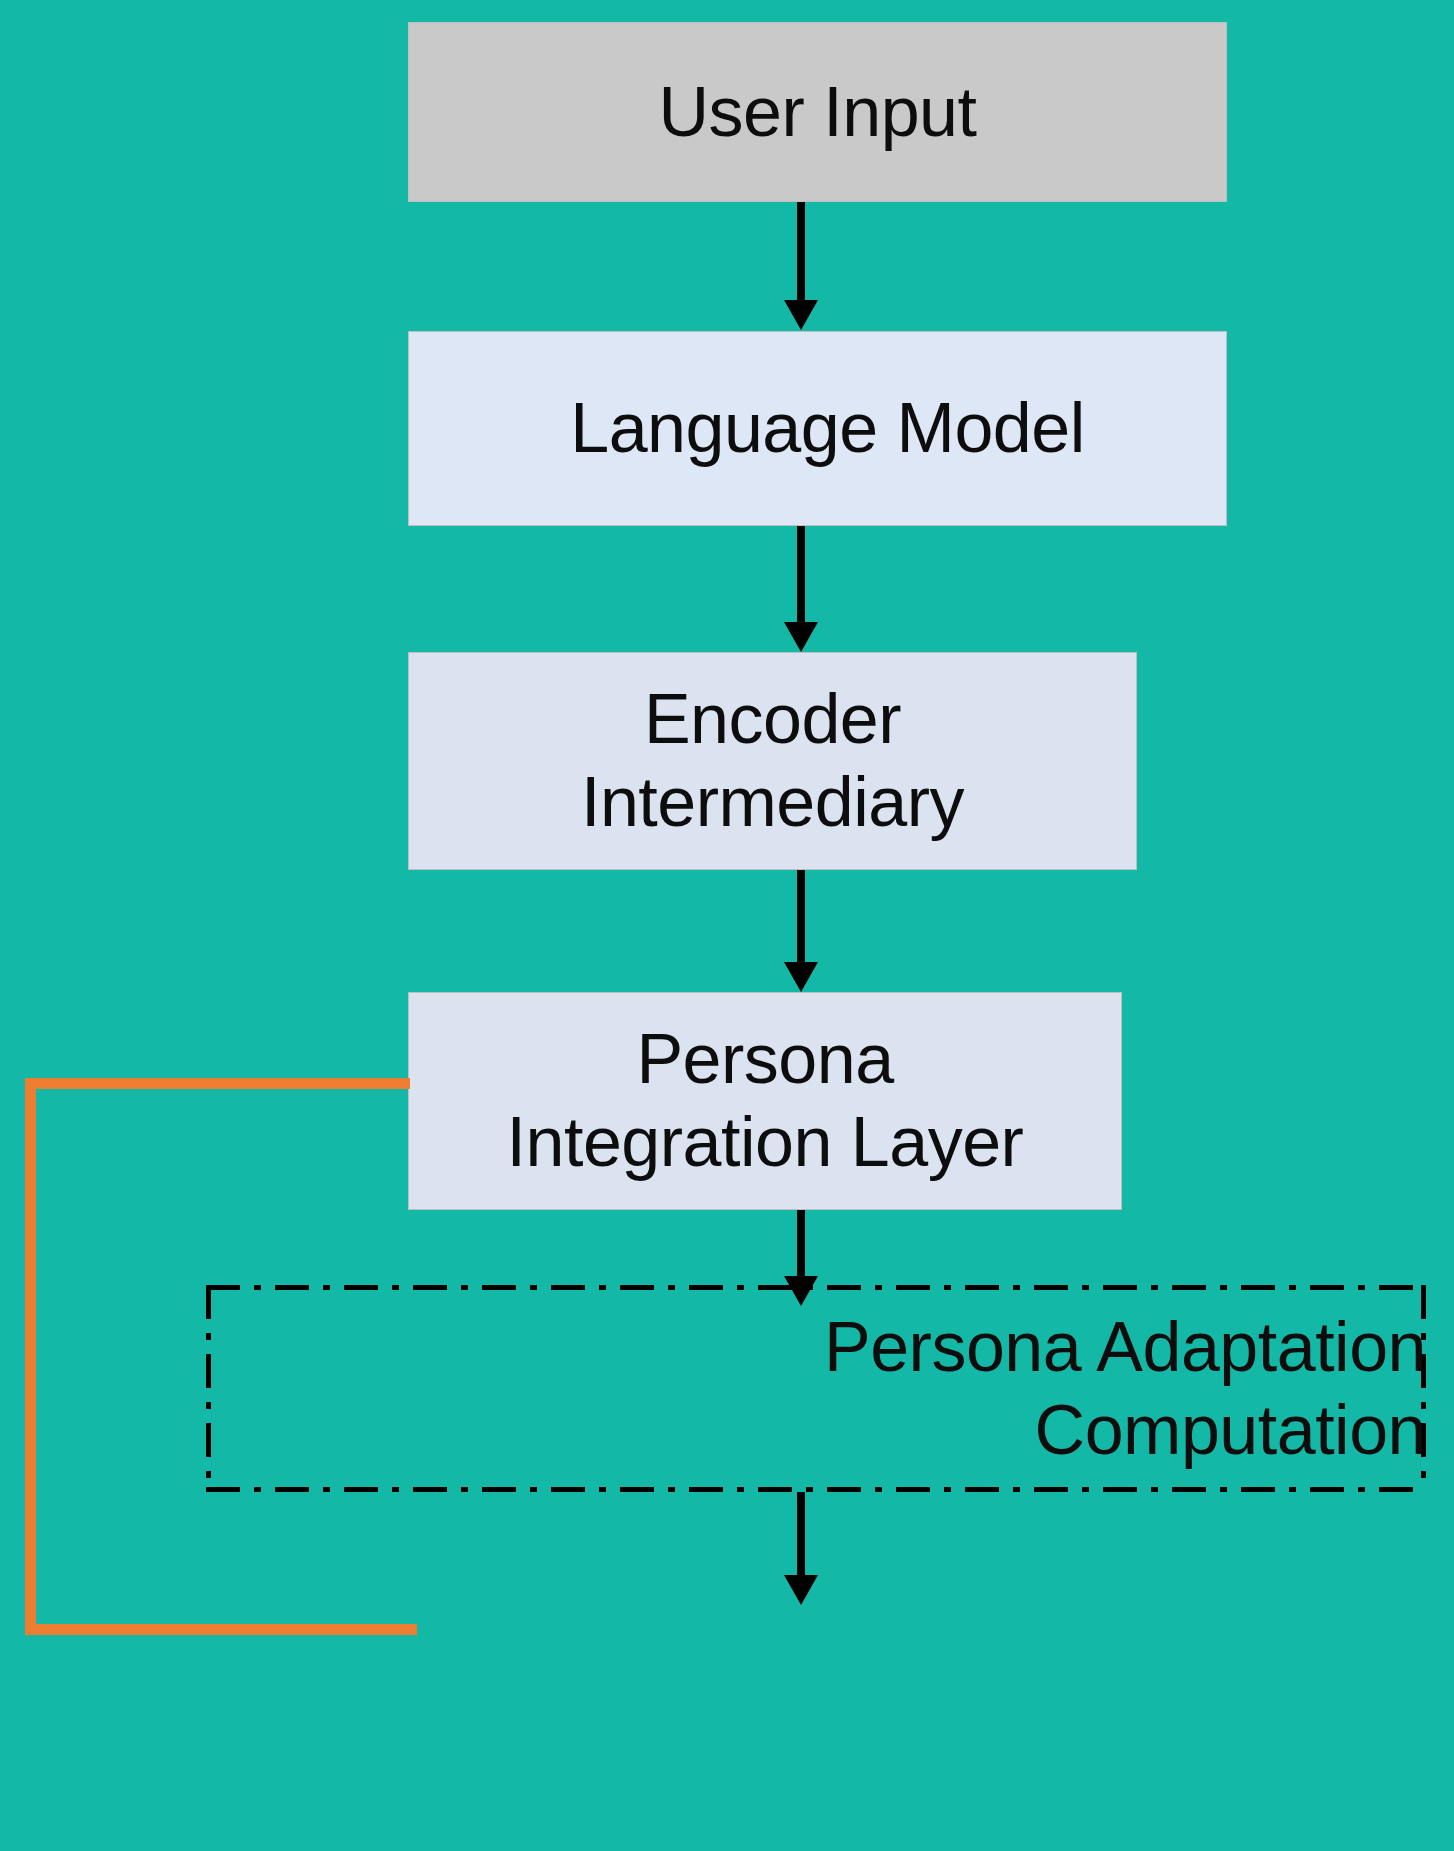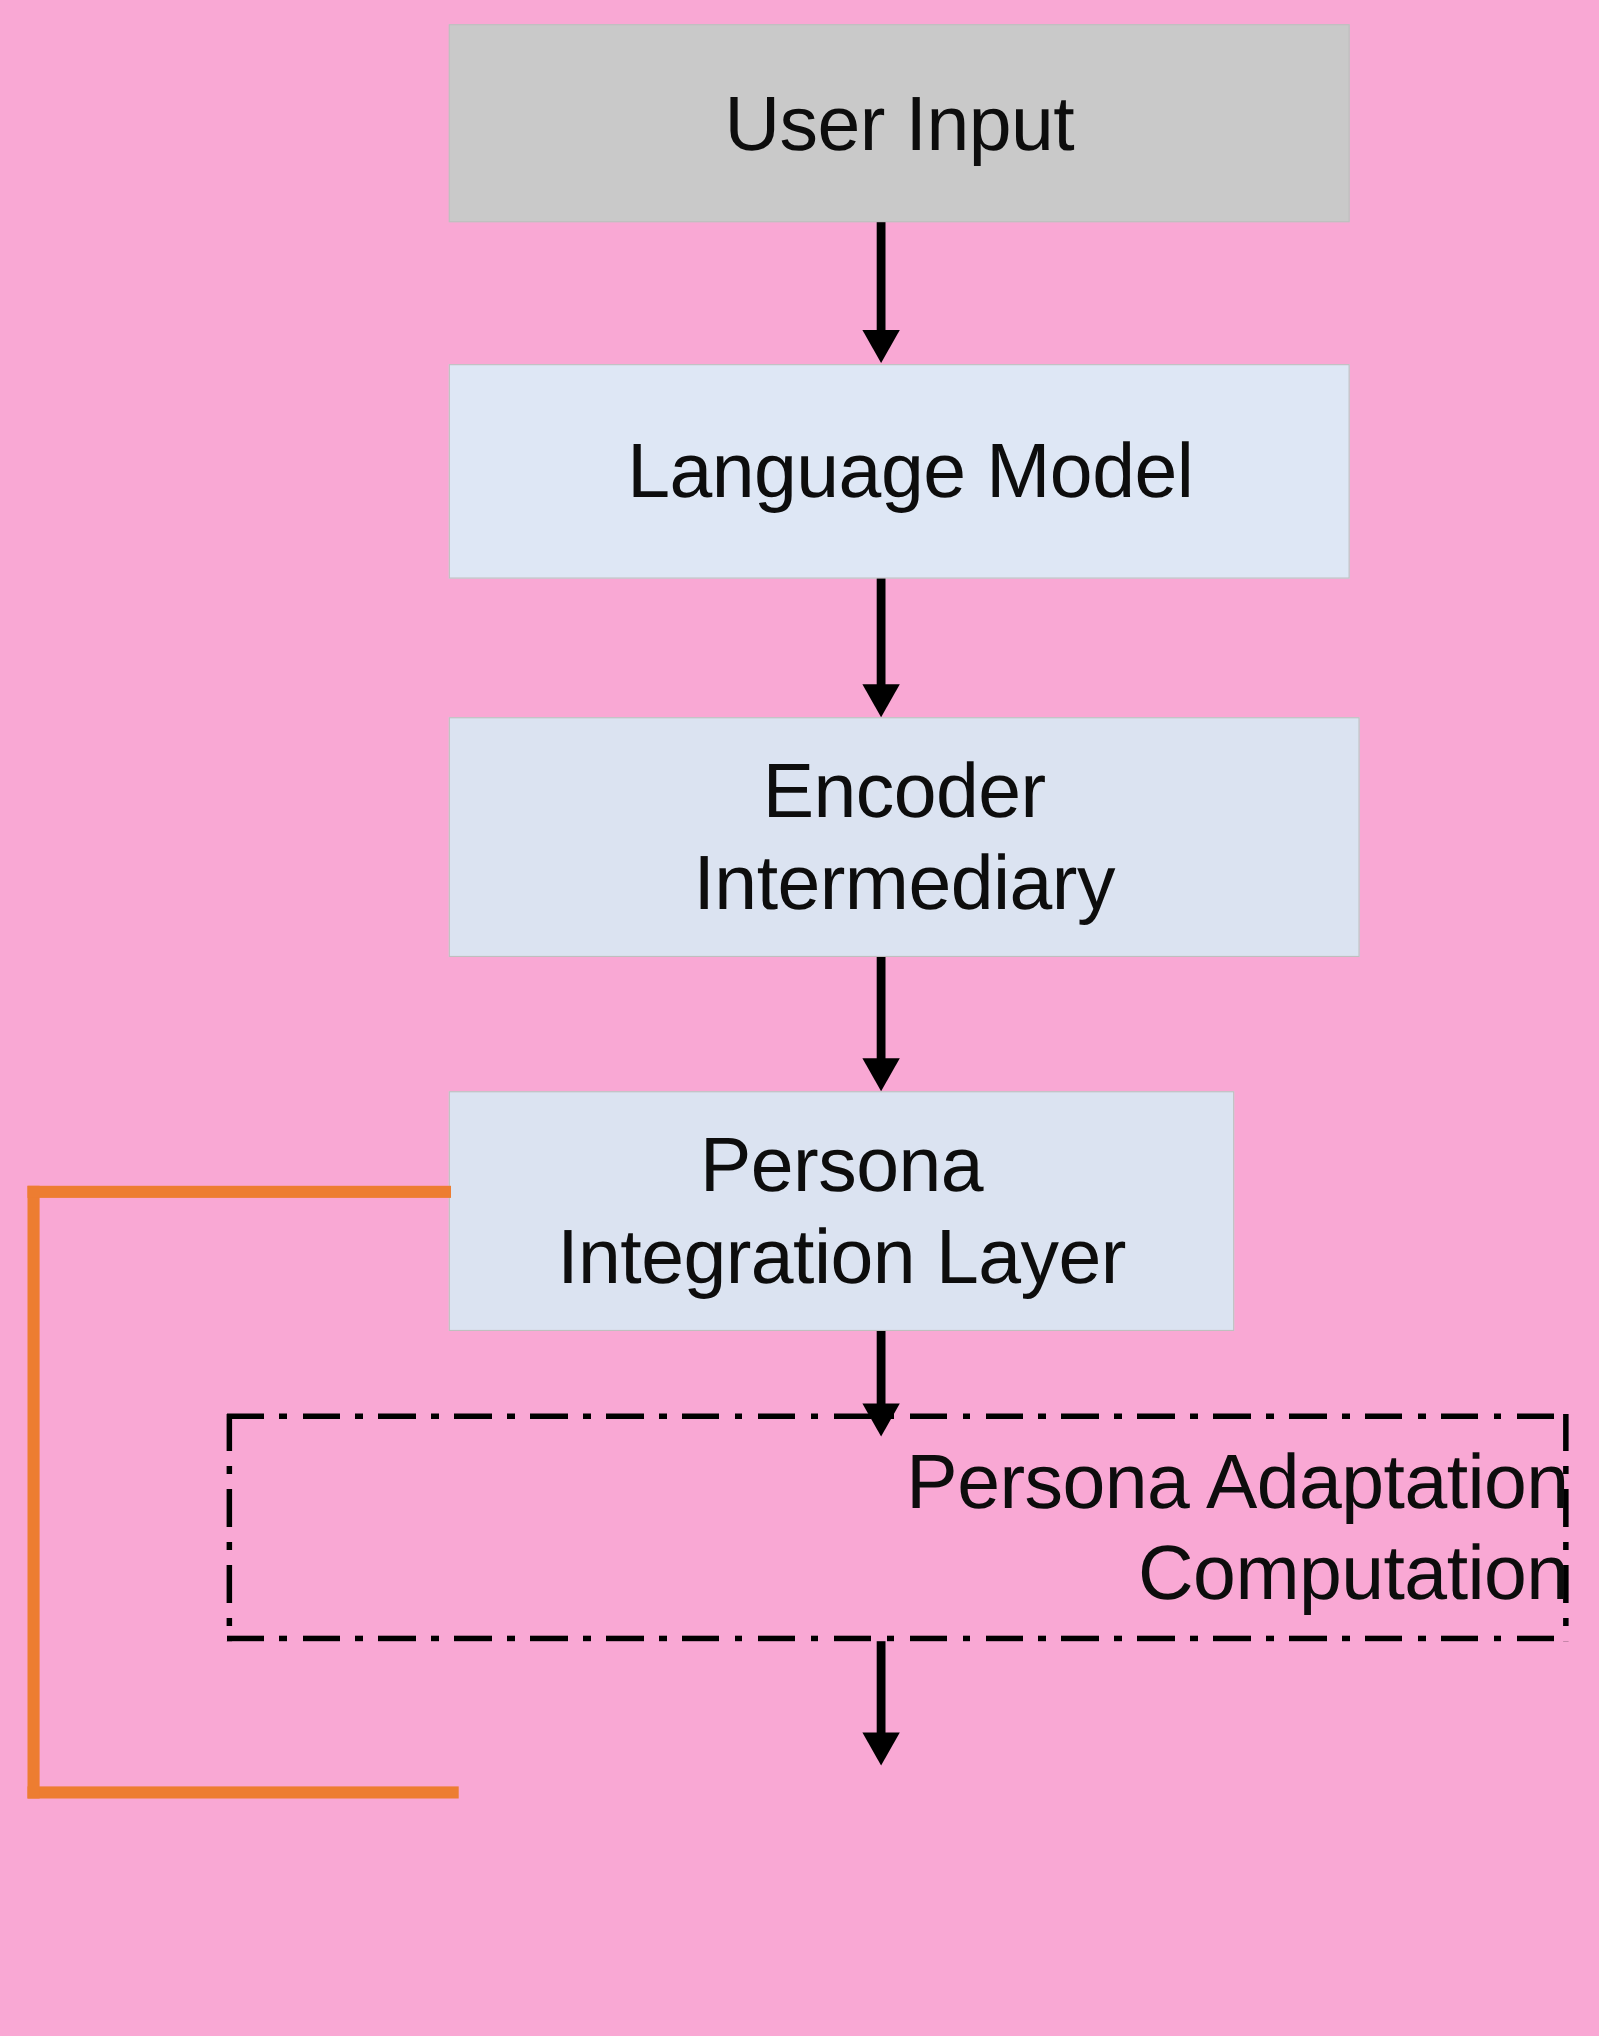--- a/index.html
+++ b/index.html
@@ -7,21 +7,21 @@
     padding: 0;
     background: #ffffff;
   }
   body {
     font-family: "Liberation Sans", sans-serif;
   }
   #canvas {
     position: relative;
     width: 1454px;
     height: 1851px;
-    background: #f9a8d4;
+    background: #14b8a6;
     overflow: hidden;
   }
   .node {
     position: absolute;
     box-sizing: border-box;
     display: flex;
     flex-direction: column;
     align-items: center;
     justify-content: center;
     text-align: center;
@@ -106,21 +106,21 @@
 
   <div class="node box-solid fill-blue-light" style="left:408px; top:331px; width:819px; height:195px; font-size:70px;padding-left:20px;">
     <span class="label">Language Model</span>
   </div>
 
   <div class="arrow" style="left:784px; top:526px; width:34px; height:126px;">
     <div class="shaft" style="height:98px;"></div>
     <div class="head"></div>
   </div>
 
-  <div class="node box-solid fill-blue" style="left:408px; top:652px; width:828px; height:218px; font-size:70px;">
+  <div class="node box-solid fill-blue" style="left:408px; top:652px; width:729px; height:218px; font-size:70px;">
     <span class="label">Encoder
 Intermediary</span>
   </div>
 
   <div class="arrow" style="left:784px; top:870px; width:34px; height:122px;">
     <div class="shaft" style="height:94px;"></div>
     <div class="head"></div>
   </div>
 
   <div class="node box-solid fill-blue" style="left:408px; top:992px; width:714px; height:218px; font-size:70px;">

